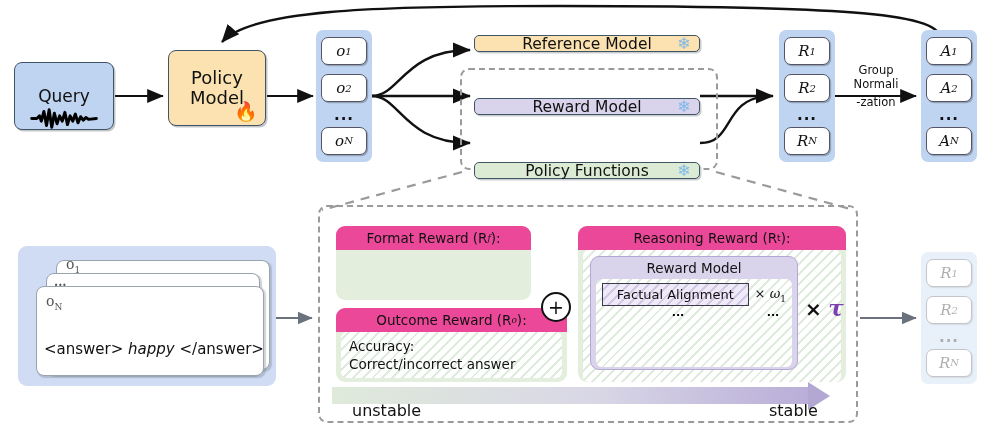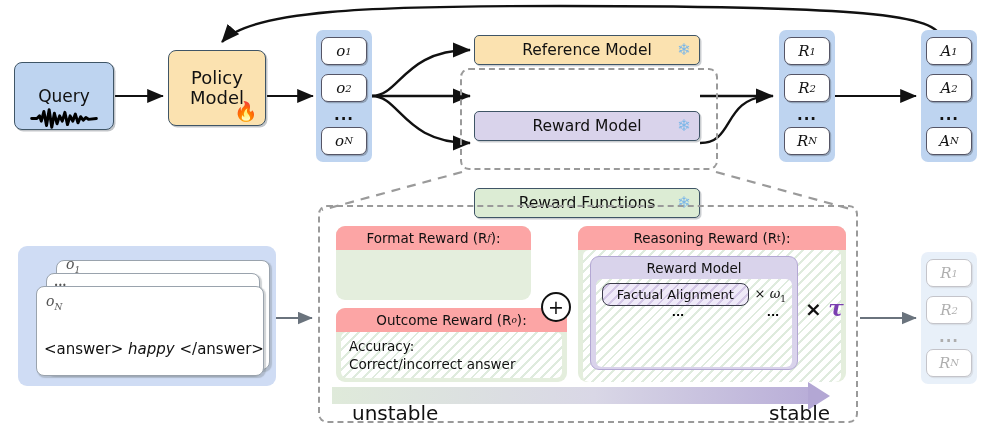--- a/index.html
+++ b/index.html
@@ -37,21 +37,21 @@
     font-family:"DejaVu Serif", serif;font-style:italic;font-size:15px;color:#111;
     box-shadow:1.2px 1.2px 0 rgba(80,90,100,.4);
   }
   .chip sub{font-size:10px;font-style:italic;}
   .dots{font-weight:bold;font-size:15px;letter-spacing:1px;color:#111;line-height:.4;}
 
   .faded{opacity:.34;}
 
   
   .modelrow{
-    height:30px;border-radius:5px;border:1.5px solid #3f5566;
+    height:17px;border-radius:5px;border:1.5px solid #3f5566;
     display:flex;align-items:center;justify-content:center;position:relative;
     font-size:15.5px;color:#111;box-shadow:1.5px 1.5px 0 rgba(80,90,100,.3);
   }
   .snow{position:absolute;right:8px;top:50%;transform:translateY(-50%);
         font-size:16px;color:#7db8e8;line-height:1;}
 
   
   .wave{display:block;}
 
   
@@ -59,28 +59,28 @@
     border:2.2px dashed #9a9a9a;border-radius:9px;background:transparent;
   }
 
   
   .cardwrap{position:absolute;background:#cfdcf4;border-radius:9px;}
   .card{
     position:absolute;background:#fff;border:1.4px solid #9aa3ad;border-radius:8px;
     box-shadow:1.5px 1.5px 1px rgba(120,128,136,.35);
   }
   .cardtxt{font-size:15px;color:#111;white-space:nowrap;}
-  .oid{font-family:"DejaVu Serif",serif;font-style:italic;font-size:14px;color:#555;}
+  .oid{font-family:"DejaVu Serif",serif;font-size:14px;color:#555;}
   .oid sub{font-size:9px;}
 
   
   .panel{position:absolute;background:#e4eedd;border-radius:9px;overflow:hidden;}
   .phead{
     height:24px;display:flex;align-items:center;justify-content:center;
-    font-size:13.5px;color:#111;background:#fca5a5;white-space:nowrap;
+    font-size:13.5px;color:#111;background:#ec4899;white-space:nowrap;
   }
   .pbody{
     background:
       repeating-linear-gradient(-45deg,rgba(150,190,145,.30) 0 2px,rgba(255,255,255,0) 2px 7px),
       #ffffff;
     border-radius:6px;margin:0 5px 5px 5px;padding:5px 8px;
   }
   .mono{font-size:13.5px;color:#111;line-height:1.35;white-space:nowrap;}
   .it{font-style:italic;}
 
@@ -89,21 +89,21 @@
   }
   .rmhead{height:22px;display:flex;align-items:center;justify-content:center;
           font-size:13.5px;color:#111;}
   .rmbody{
     background:
       repeating-linear-gradient(-45deg,rgba(150,190,145,.30) 0 2px,rgba(255,255,255,0) 2px 7px),
       #ffffff;
     border-radius:6px;margin:0 5px 5px 5px;padding:4px 6px;
   }
   .crit{
-    border:1.4px solid #3b3b4a;border-radius:8px;height:21px;
+    border:1.4px solid #3b3b4a;border-radius:0;height:21px;
     display:flex;align-items:center;justify-content:center;
     font-size:13px;color:#111;
     background:
       repeating-linear-gradient(-45deg,rgba(150,120,190,.30) 0 2px,rgba(255,255,255,0) 2px 7px),
       #efeaf8;
   }
   .wgt{font-family:"DejaVu Serif",serif;font-size:13px;color:#111;white-space:nowrap;}
   .wgt sub{font-size:9px;}
 
   .plus{
@@ -112,21 +112,21 @@
     background:#fff;line-height:1;
   }
   .tau{position:absolute;font-size:20px;color:#111;white-space:nowrap;}
   .tau b{color:#7a3fb0;font-family:"DejaVu Serif",serif;font-style:italic;font-size:23px;}
 
   .gradbar{position:absolute;height:17px;
     background:linear-gradient(90deg,#dfeada 0%,#d9d7e6 55%,#b9aed8 100%);}
   .gradtip{position:absolute;width:0;height:0;
     border-top:14px solid transparent;border-bottom:14px solid transparent;
     border-left:22px solid #b3a7d4;}
-  .endlab{position:absolute;font-size:20px;color:#111;}
+  .endlab{position:absolute;font-size:16px;color:#111;}
 
   .gn{position:absolute;font-size:11.5px;color:#111;text-align:center;line-height:1.18;}
 
   svg.lines{position:absolute;left:0;top:0;width:996px;height:429px;pointer-events:none;}
 </style>
 </head>
 <body>
 
 <div id="stage">
 
@@ -197,40 +197,45 @@
     <span>Reference Model</span>
     <span class="snow">❄</span>
   </div>
 
   <div class="abs modelrow purple" style="left:474px;top:81px;width:226px;">
     <span>Reward Model</span>
     <span class="snow">❄</span>
   </div>
 
   <div class="abs modelrow green" style="left:474px;top:128px;width:226px;">
-    <span>Reward Functions</span>
+    <span>Policy Functions</span>
     <span class="snow">❄</span>
   </div>
 
   <div class="stack" style="left:779px;top:30px;width:56px;height:132px;">
     <div class="chip">
       <span>R</span>
         <sub>1</sub>
     </div>
     <div class="chip">
       <span>R</span>
         <sub>2</sub>
     </div>
     <div class="dots">...</div>
     <div class="chip">
       <span>R</span>
         <sub>N</sub>
     </div>
   </div>
 
+  <div class="gn" style="left:840px;top:64px;width:72px;">
+    <div>Group</div>
+    <div>Normali</div>
+    <div style="margin-top:5px;">-zation</div>
+  </div>
 
   <div class="stack" style="left:921px;top:30px;width:56px;height:132px;">
     <div class="chip">
       <span>A</span>
         <sub>1</sub>
     </div>
     <div class="chip">
       <span>A</span>
         <sub>2</sub>
     </div>

